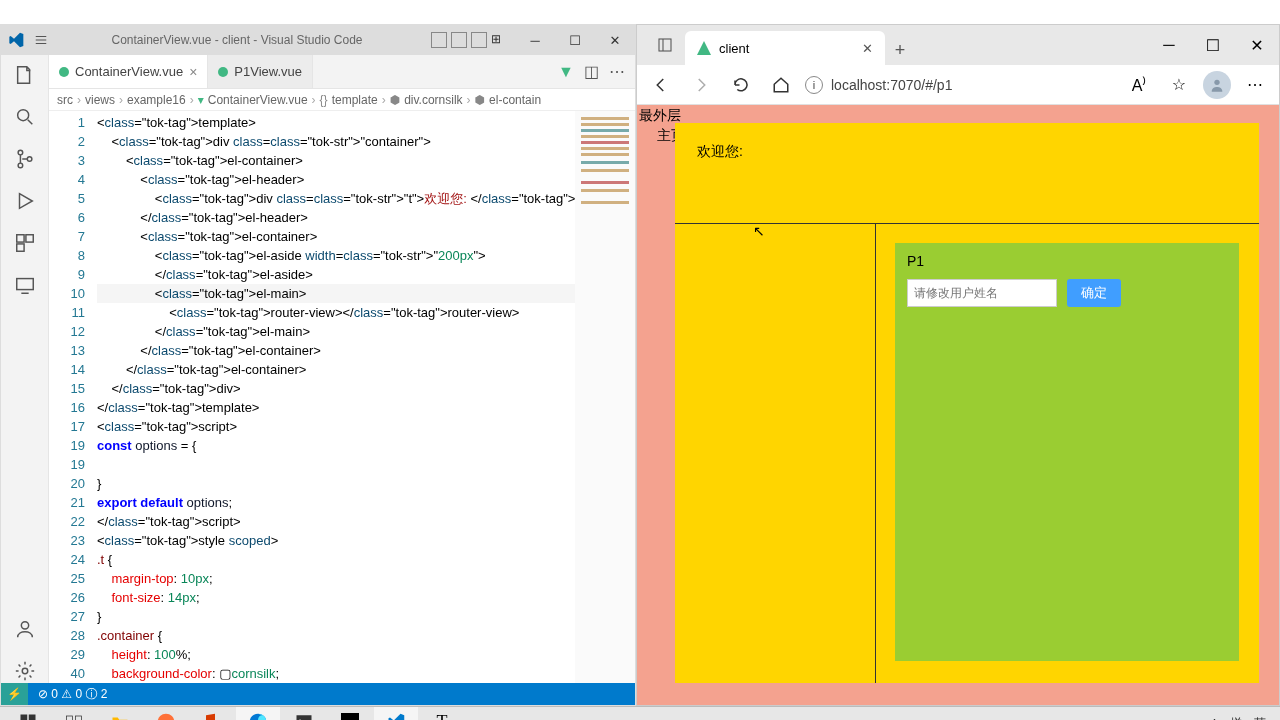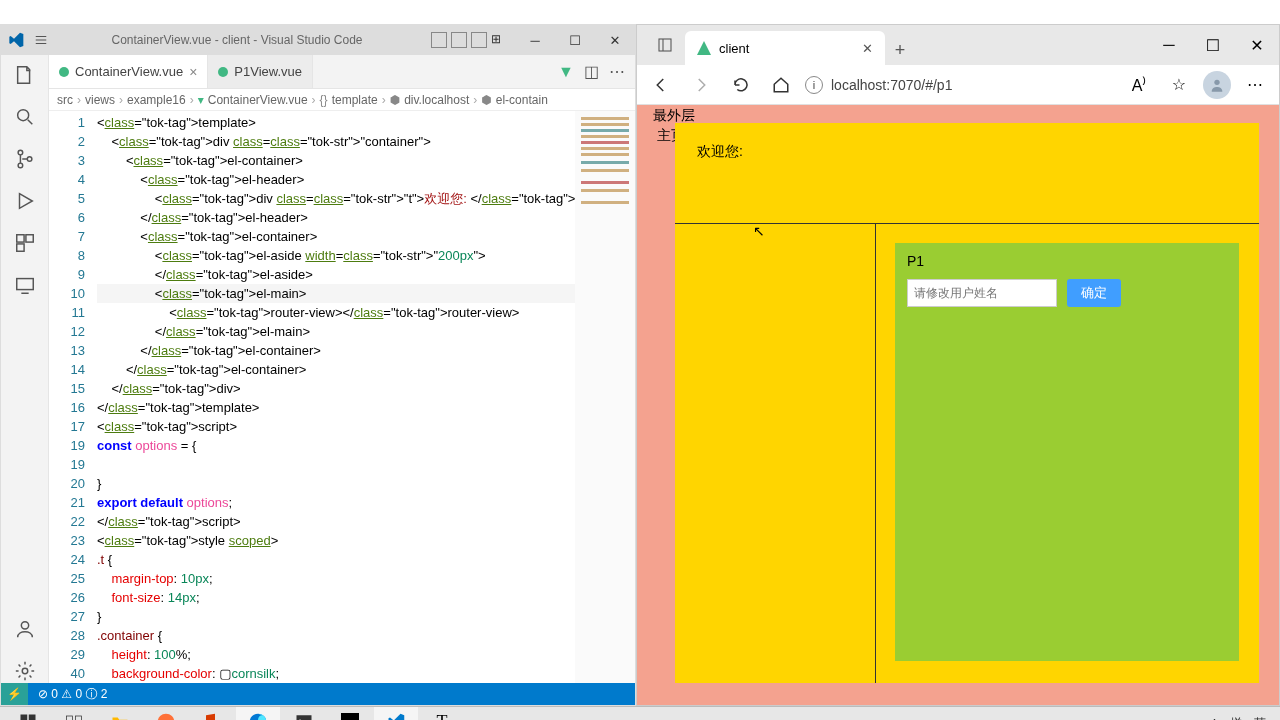--- a/index.html
+++ b/index.html
@@ -35,24 +35,24 @@
 .breadcrumb .bc-icon { color:#888; }
 
 .code-pane { flex:1; display:flex; position:relative; font-family:Consolas,monospace; font-size:13px; background:#fff; overflow:hidden; }
 .gutter { width:48px; text-align:right; padding:2px 12px 0 0; color:#237893; background:#fff; line-height:19px; }
 .gutter div { height:19px; }
 .code { flex:1; padding-top:2px; line-height:19px; white-space:pre; overflow:hidden; }
 .code .line { height:19px; }
 .code .line.hl { background:#f5f5f5; }
 .minimap { width:60px; background:#fafafa; position:relative; }
 .minimap .mm-blob { position:absolute; left:6px; right:6px; height:3px; background:#d0b080; }
-.tok-attr  { color:#4d7c0f;text-decoration:underline; }
+.tok-attr  { color:#0c4a6e; }
 .tok-txt   { color:#a31515; }
 .tok-kw    { color:#0000ff;font-weight:bold; }
-.tok-id    { color:#ec4899; }
+.tok-id    { color:#0f172a; }
 .tok-sel   { color:#800000; }
 .tok-prop  { color:#e50000; }
 .tok-num   { color:#098658; }
 
 .statusbar { height:22px; background:#007acc; color:#fff; display:flex; align-items:center; font-size:12px; padding:0 8px; gap:14px; }
 .statusbar .sb-left { display:flex; align-items:center; gap:10px; }
 .statusbar .sb-left .warn-seg { background:#2aa198; padding:0 6px; margin-left:-8px; height:22px; display:flex; align-items:center; }
 .statusbar .sb-right { margin-left:auto; display:flex; gap:14px; }
 .statusbar span { cursor:pointer; }
 
@@ -68,21 +68,21 @@
 .br-tabs .wctrls span { width:44px; height:40px; display:flex; align-items:center; justify-content:center; cursor:pointer; }
 
 .br-toolbar { height:40px; display:flex; align-items:center; padding:0 8px; gap:8px; border-bottom:1px solid #e0e0e0; }
 .br-toolbar .nav-btn { width:32px; height:32px; display:flex; align-items:center; justify-content:center; color:#555; cursor:pointer; border-radius:4px; }
 .br-toolbar .addr { flex:1; display:flex; align-items:center; gap:8px; font-size:14px; color:#444; }
 .br-toolbar .addr .info-icon { width:18px; height:18px; border:1px solid #888; border-radius:50%; display:flex; align-items:center; justify-content:center; font-size:11px; }
 .br-toolbar .rt-icon { width:32px; height:32px; display:flex; align-items:center; justify-content:center; cursor:pointer; }
 .br-toolbar .avatar { width:28px; height:28px; border-radius:50%; background:#c8d4e0; display:flex; align-items:center; justify-content:center; }
 
 .page { flex:1; background:#f4a28f; position:relative; overflow:hidden; }
-.page .outer-label { position:absolute; top:2px; left:16px; font-size:14px; color:#000; }
+.page .outer-label { position:absolute; top:2px; left:2px; font-size:14px; color:#000; }
 .page .main-label { position:absolute; top:22px; left:20px; font-size:14px; color:#000; }
 .yellow-box { position:absolute; top:18px; left:38px; right:20px; bottom:22px; background:#ffd500; }
 .yellow-box .welcome { position:absolute; top:20px; left:22px; font-size:14px; }
 .yellow-box .hline { position:absolute; top:100px; left:0; right:0; height:1px; background:#333; }
 .yellow-box .vline { position:absolute; top:100px; bottom:0; left:200px; width:1px; background:#333; }
 .green-box { position:absolute; top:120px; left:220px; right:20px; bottom:22px; background:#9acd32; padding:10px 12px; }
 .green-box .p1-title { font-size:14px; margin-bottom:10px; }
 .green-box .form-row { display:flex; gap:10px; align-items:flex-end; }
 .green-box input { width:150px; height:28px; border:1px solid #ccc; padding:0 6px; font-size:12px; }
 .green-box button { height:28px; padding:0 14px; background:#409eff; color:#fff; border:none; border-radius:3px; font-size:13px; cursor:pointer; }
@@ -205,21 +205,21 @@
             <span class="sep">›</span>
           <span>example16</span>
             <span class="sep">›</span>
           <span style="color:#41b883">▾</span>
             <span>ContainerView.vue</span>
             <span class="sep">›</span>
           <span class="bc-icon">{}</span>
             <span>template</span>
             <span class="sep">›</span>
           <span class="bc-icon">⬢</span>
-            <span>div.localhost</span>
+            <span>div.cornsilk</span>
             <span class="sep">›</span>
           <span class="bc-icon">⬢</span>
             <span>el-contain</span>
         </div>
 
         <div class="code-pane">
           <div class="gutter" id="gutter">
               <div>1</div>
               <div>2</div>
               <div>3</div>

